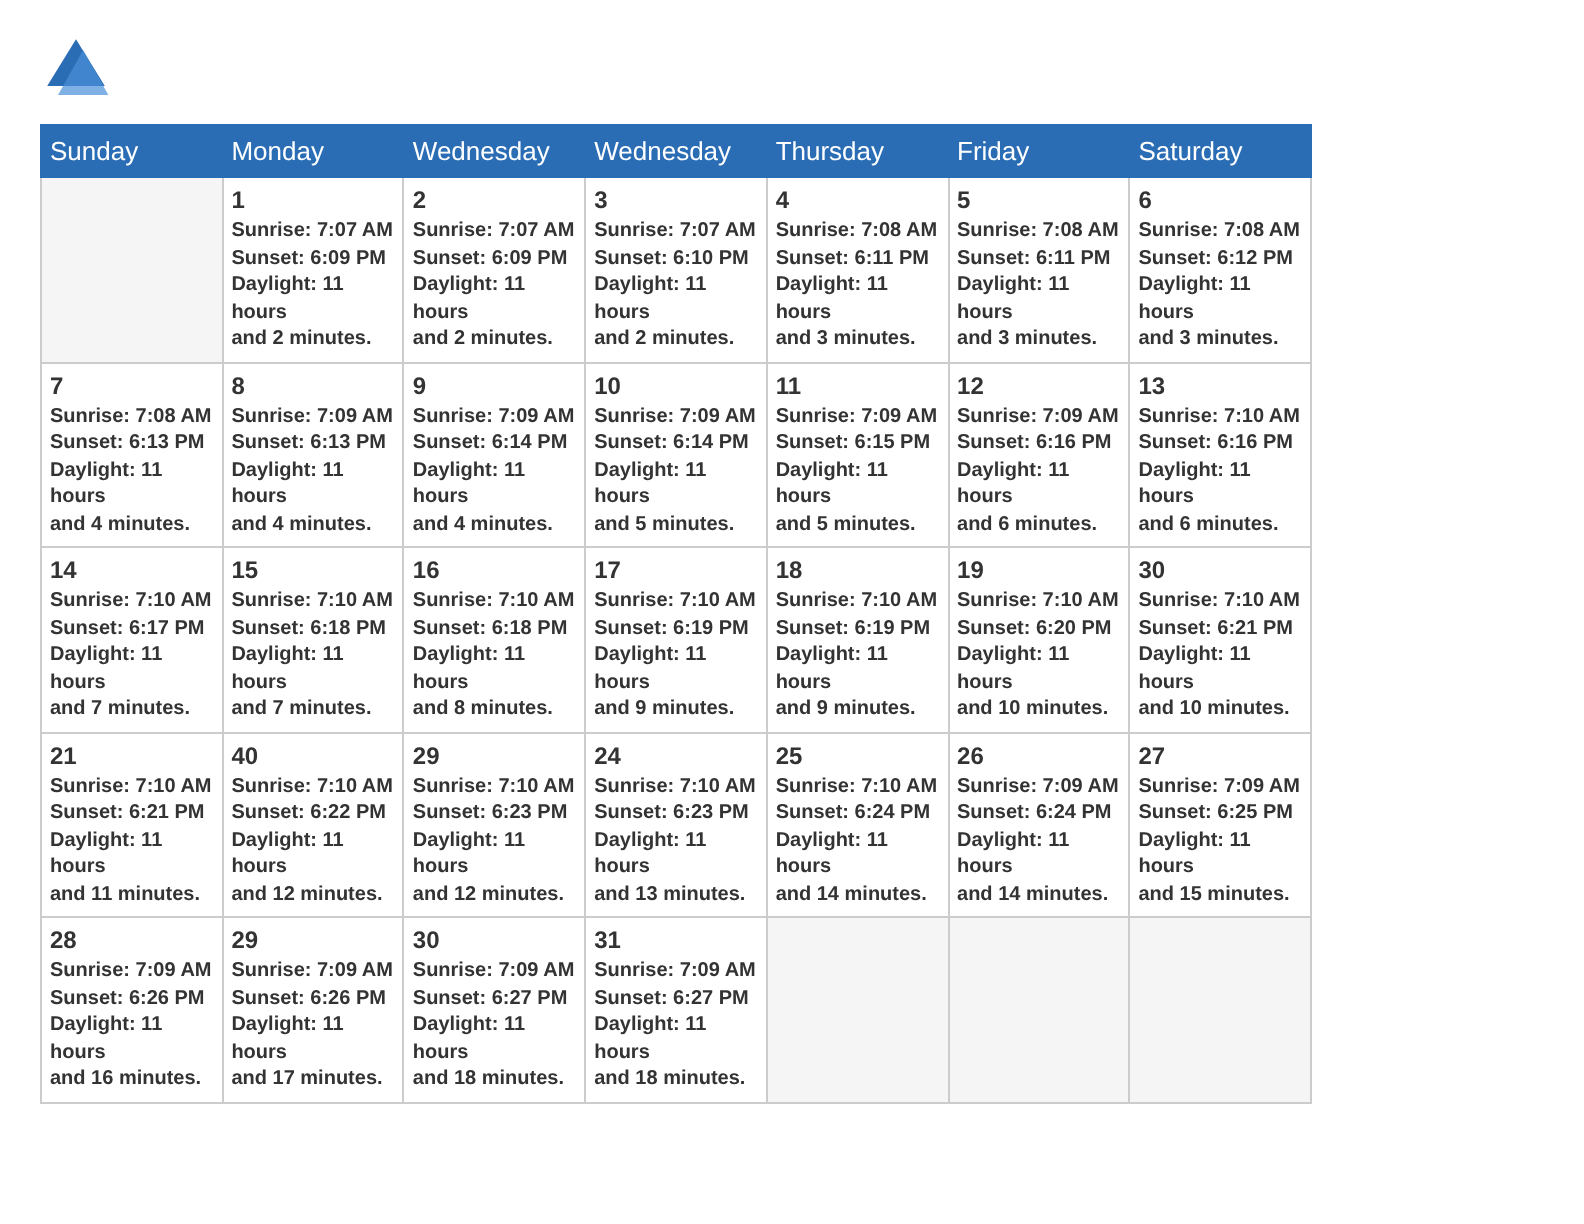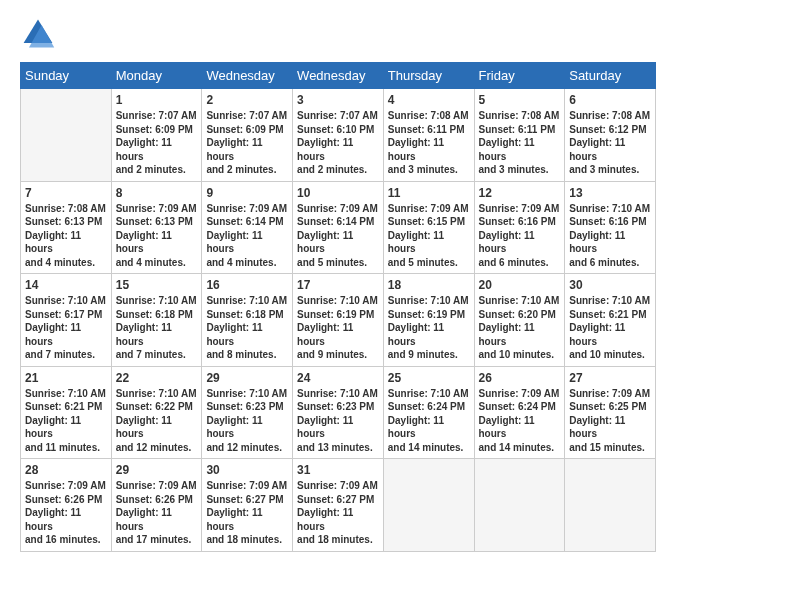--- a/index.html
+++ b/index.html
@@ -261,21 +261,21 @@
 and 9 minutes.</div>
           </td>
           <td>
             <span class="day-num">18</span>
             <div class="day-info" style="white-space: pre-line;">Sunrise: 7:10 AM
 Sunset: 6:19 PM
 Daylight: 11 hours
 and 9 minutes.</div>
           </td>
           <td>
-            <span class="day-num">20</span>
+            <span class="day-num">19</span>
             <div class="day-info" style="white-space: pre-line;">Sunrise: 7:10 AM
 Sunset: 6:20 PM
 Daylight: 11 hours
 and 10 minutes.</div>
           </td>
           <td>
             <span class="day-num">30</span>
             <div class="day-info" style="white-space: pre-line;">Sunrise: 7:10 AM
 Sunset: 6:21 PM
 Daylight: 11 hours
@@ -284,21 +284,21 @@
         </tr>
         <tr class="week-row">
           <td>
             <span class="day-num">21</span>
             <div class="day-info" style="white-space: pre-line;">Sunrise: 7:10 AM
 Sunset: 6:21 PM
 Daylight: 11 hours
 and 11 minutes.</div>
           </td>
           <td>
-            <span class="day-num">22</span>
+            <span class="day-num">40</span>
             <div class="day-info" style="white-space: pre-line;">Sunrise: 7:10 AM
 Sunset: 6:22 PM
 Daylight: 11 hours
 and 12 minutes.</div>
           </td>
           <td>
             <span class="day-num">29</span>
             <div class="day-info" style="white-space: pre-line;">Sunrise: 7:10 AM
 Sunset: 6:23 PM
 Daylight: 11 hours

